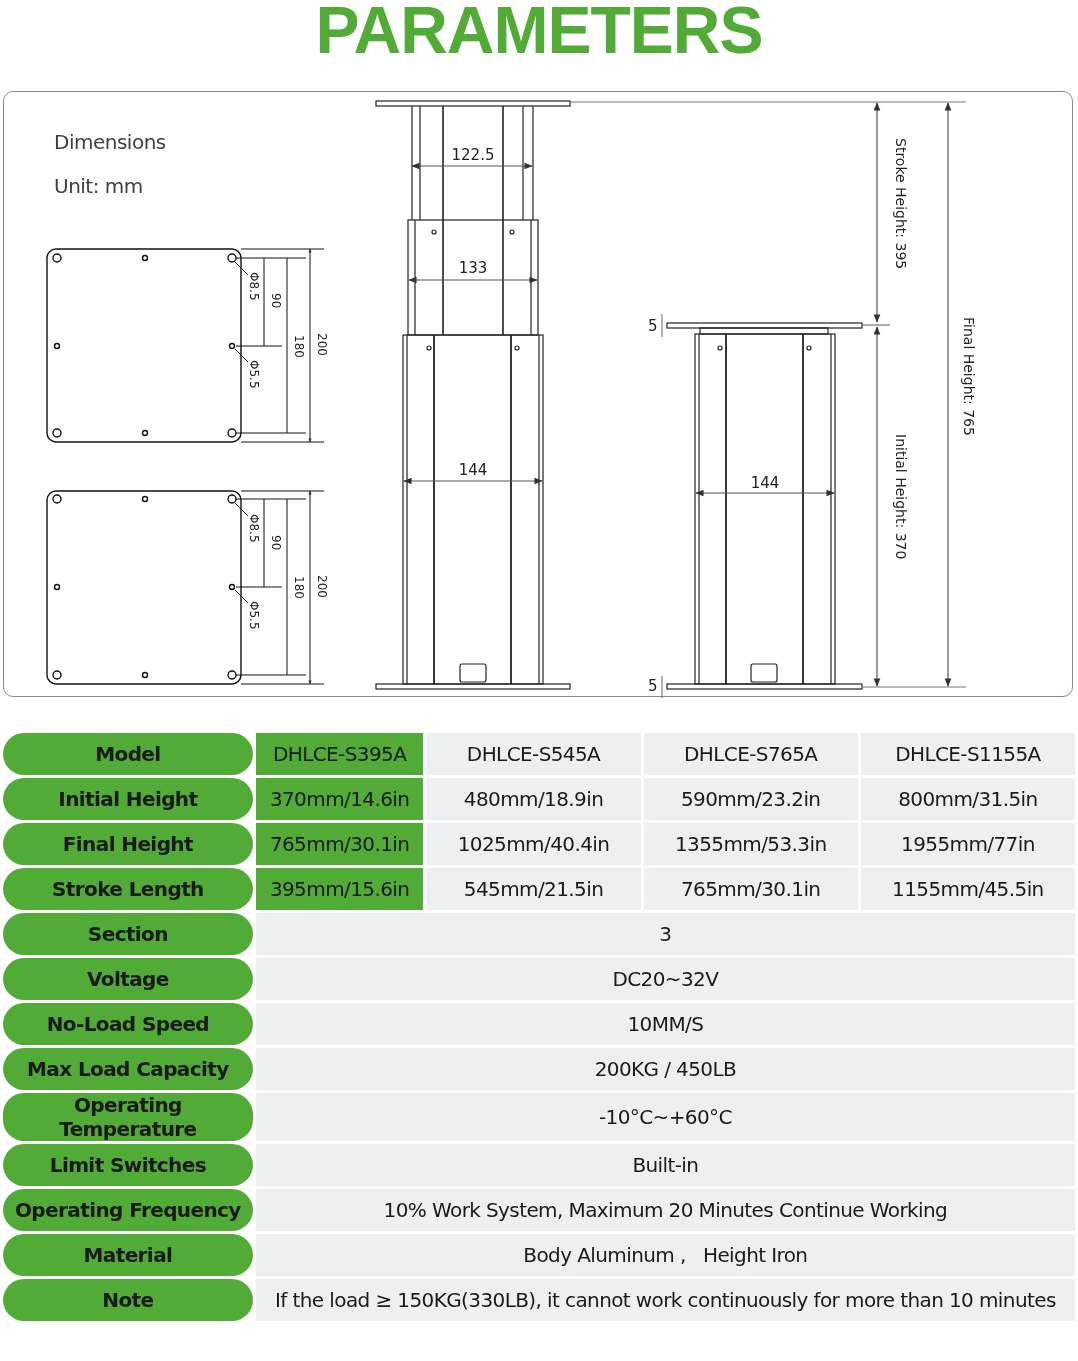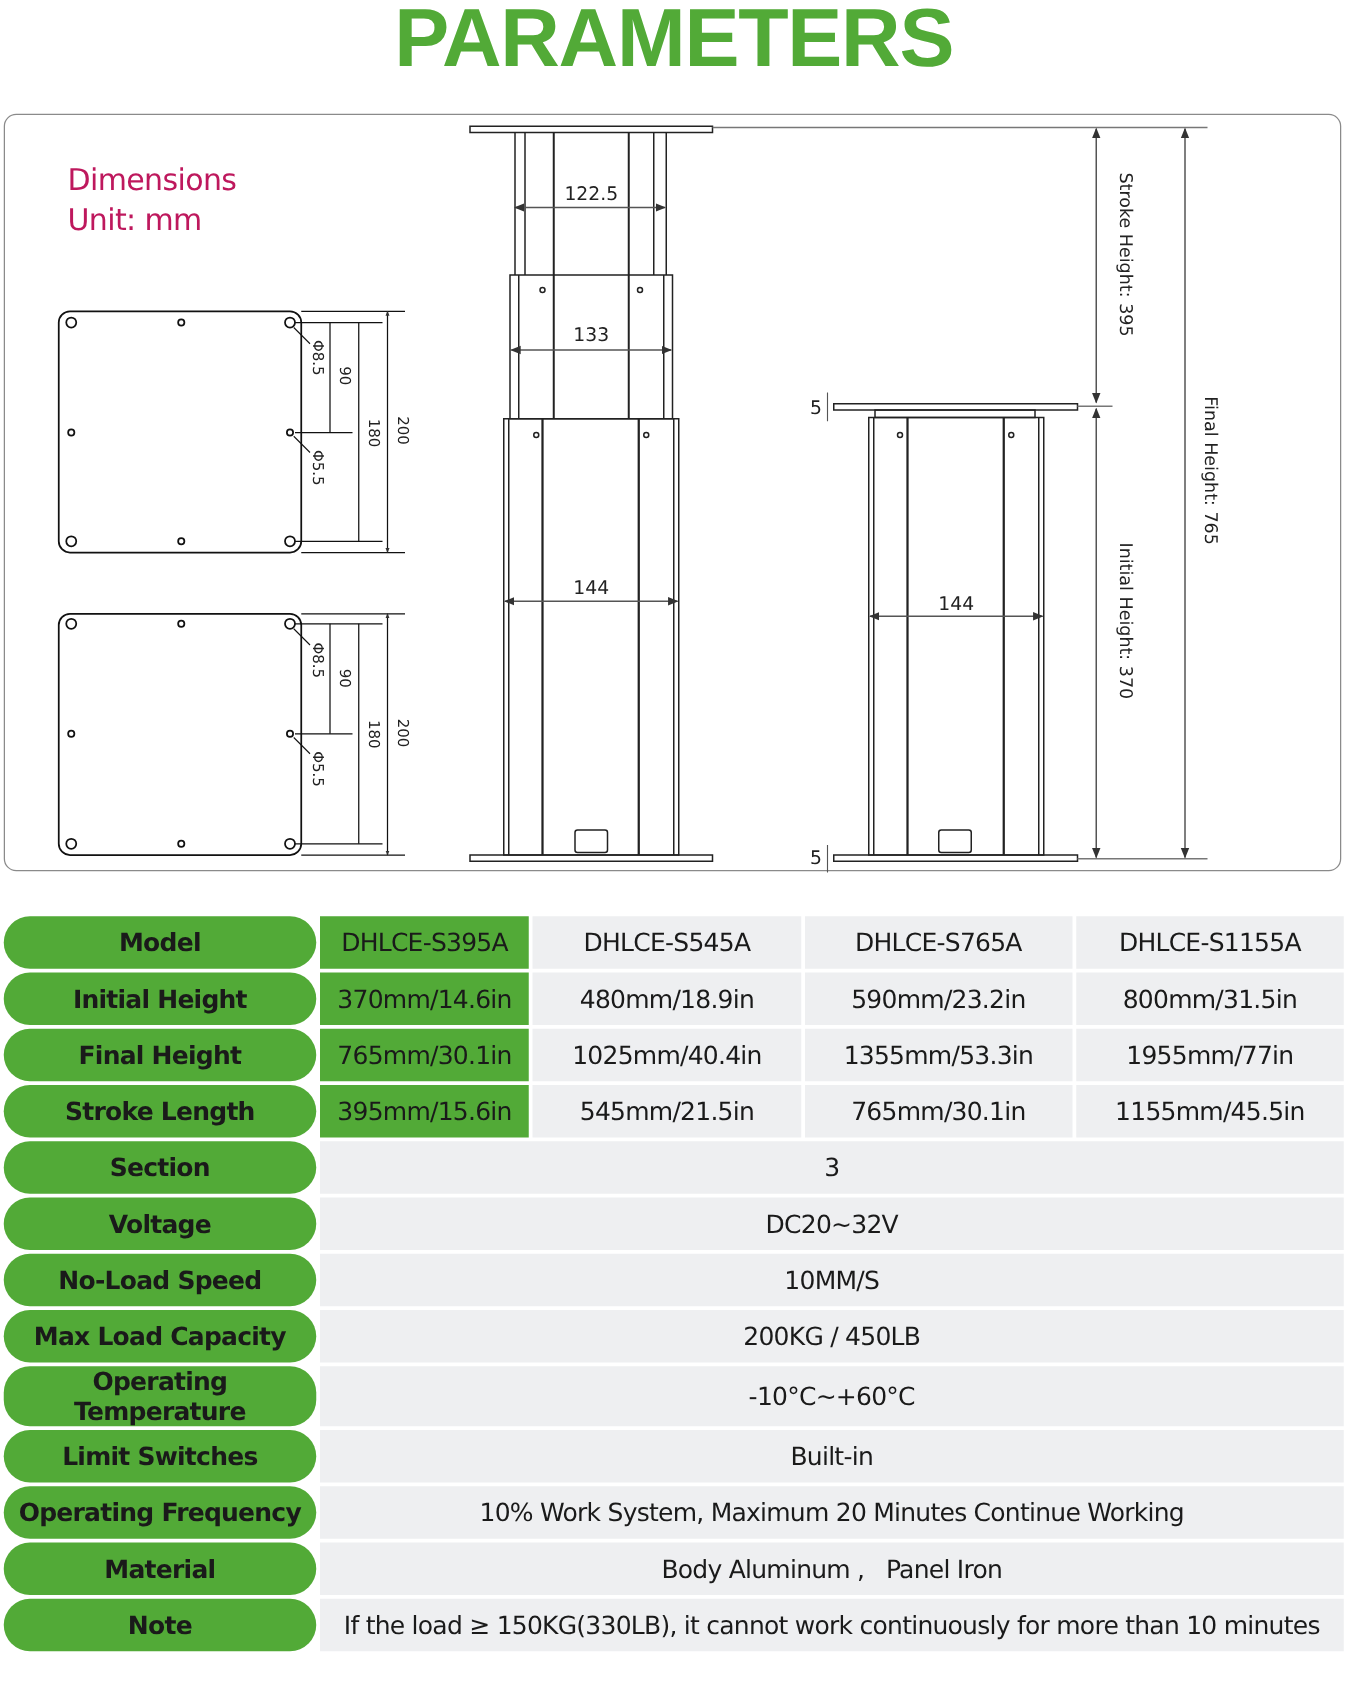--- a/index.html
+++ b/index.html
@@ -1,37 +1,37 @@
 <!DOCTYPE html>
 <html><head>
 <meta charset="utf-8">
 <style>
   html, body { margin:0; padding:0; background:#ffffff; }
   body { width:1078px; height:1361px; position:relative; overflow:hidden; font-family:"DejaVu Sans", sans-serif; }
   .title { position:absolute; left:0; top:-6px; width:1078px; text-align:center; font-family:"Liberation Sans", sans-serif; font-weight:bold; font-size:66px; letter-spacing:-1px; color:#52aa37; line-height:72px; }
   .panel { position:absolute; left:3px; top:91px; width:1070px; height:606px; border:1.5px solid #8a8a8a; border-radius:10px; background:#fff; box-sizing:border-box; }
-  .dim-label { position:absolute; left:54px; font-family:"DejaVu Sans", sans-serif; font-size:24px; color:#be185d; letter-spacing:-0.5px; }
+  .dim-label { position:absolute; left:54px; font-family:"DejaVu Sans", sans-serif; font-size:20px; color:#404040; letter-spacing:-0.5px; }
   svg.drawing { position:absolute; left:0; top:0; }
   .dtext { font-family:"DejaVu Sans", sans-serif; fill:#222; }
   table.spec { position:absolute; left:3px; top:730px; border-collapse:separate; border-spacing:3px 3px; margin-left:-3px; }
   table.spec td { height:42px; padding:0; text-align:center; vertical-align:middle; font-family:"DejaVu Sans", sans-serif; font-size:20px; color:#1a1a1a; letter-spacing:-0.6px; }
   td.label { width:271px; background:#52aa37; color:#f2f7ee; font-weight:bold; font-size:20px; letter-spacing:-0.5px;border-radius:21px; }
   td.hl { width:173px; background:#52aa37; color:#eaf4e5; }
   td.val { width:226px; background:#eeeff1; }
   td.span { background:#eeeff1; }
   td.note { font-size:18.5px; letter-spacing:-0.7px;margin-top:20px; }
 </style>
 </head>
 <body>
 
 <div class="title">PARAMETERS</div>
 
 <div class="panel"></div>
 <div class="dim-label" style="top:130px;">Dimensions</div>
-<div class="dim-label" style="top:162px;">Unit: mm</div>
+<div class="dim-label" style="top:174px;">Unit: mm</div>
 
 <svg class="drawing" width="1078" height="700">
   <defs>
     <marker id="arr" viewBox="0 0 10 10" refX="9" refY="5" markerWidth="7" markerHeight="7" orient="auto-start-reverse">
       <path d="M0,1 L10,5 L0,9 z" fill="#333"></path>
     </marker>
     <marker id="arrs" viewBox="0 0 10 10" refX="9" refY="5" markerWidth="4" markerHeight="4" orient="auto-start-reverse">
       <path d="M0,1 L10,5 L0,9 z" fill="#333"></path>
     </marker>
   </defs>
@@ -215,20 +215,20 @@
     <tr>
       <td class="label">Limit Switches</td>
       <td class="span" colspan="4">Built-in</td>
     </tr>
     <tr>
       <td class="label">Operating Frequency</td>
       <td class="span" colspan="4">10% Work System, Maximum 20 Minutes Continue Working</td>
     </tr>
     <tr>
       <td class="label">Material</td>
-      <td class="span" colspan="4" style="white-space:pre;">Body Aluminum ,   Panel Iron</td>
+      <td class="span" colspan="4" style="white-space:pre;">Body Aluminum ,   Height Iron</td>
     </tr>
     <tr>
       <td class="label">Note</td>
       <td class="span note" colspan="4">If the load ≥ 150KG(330LB), it cannot work continuously for more than 10 minutes</td>
     </tr>
   </tbody>
 </table>
 
 </body></html>

